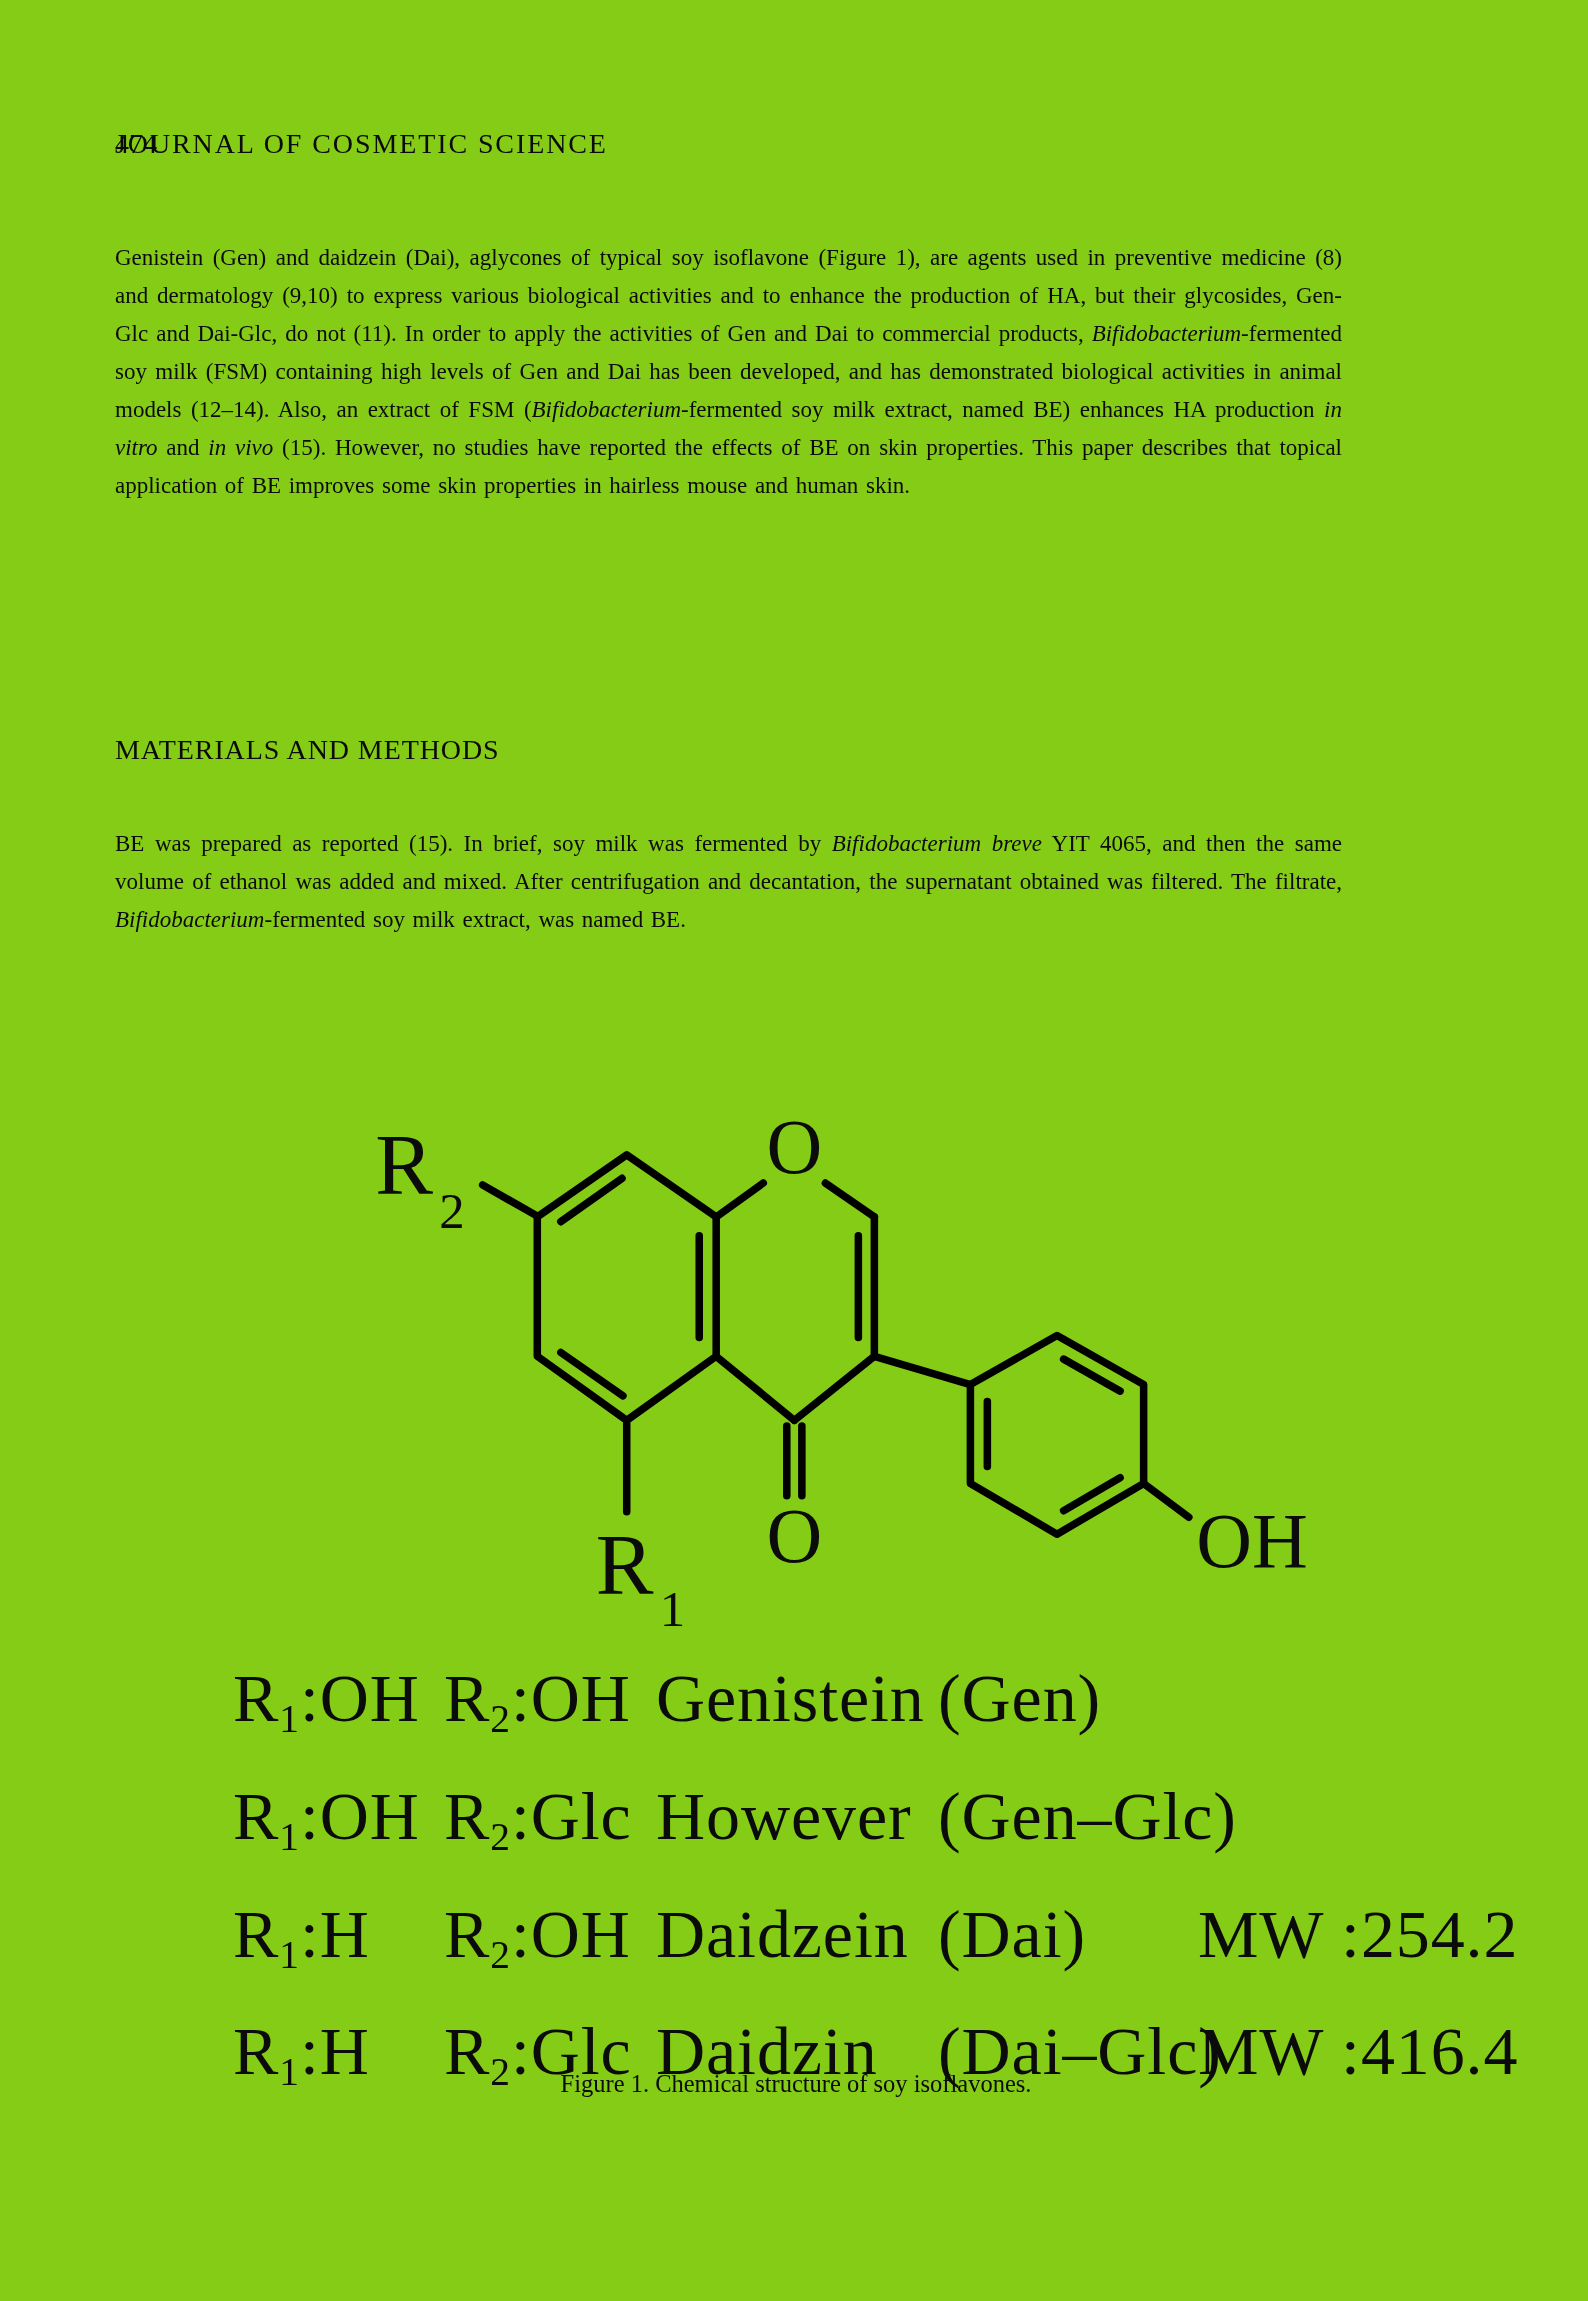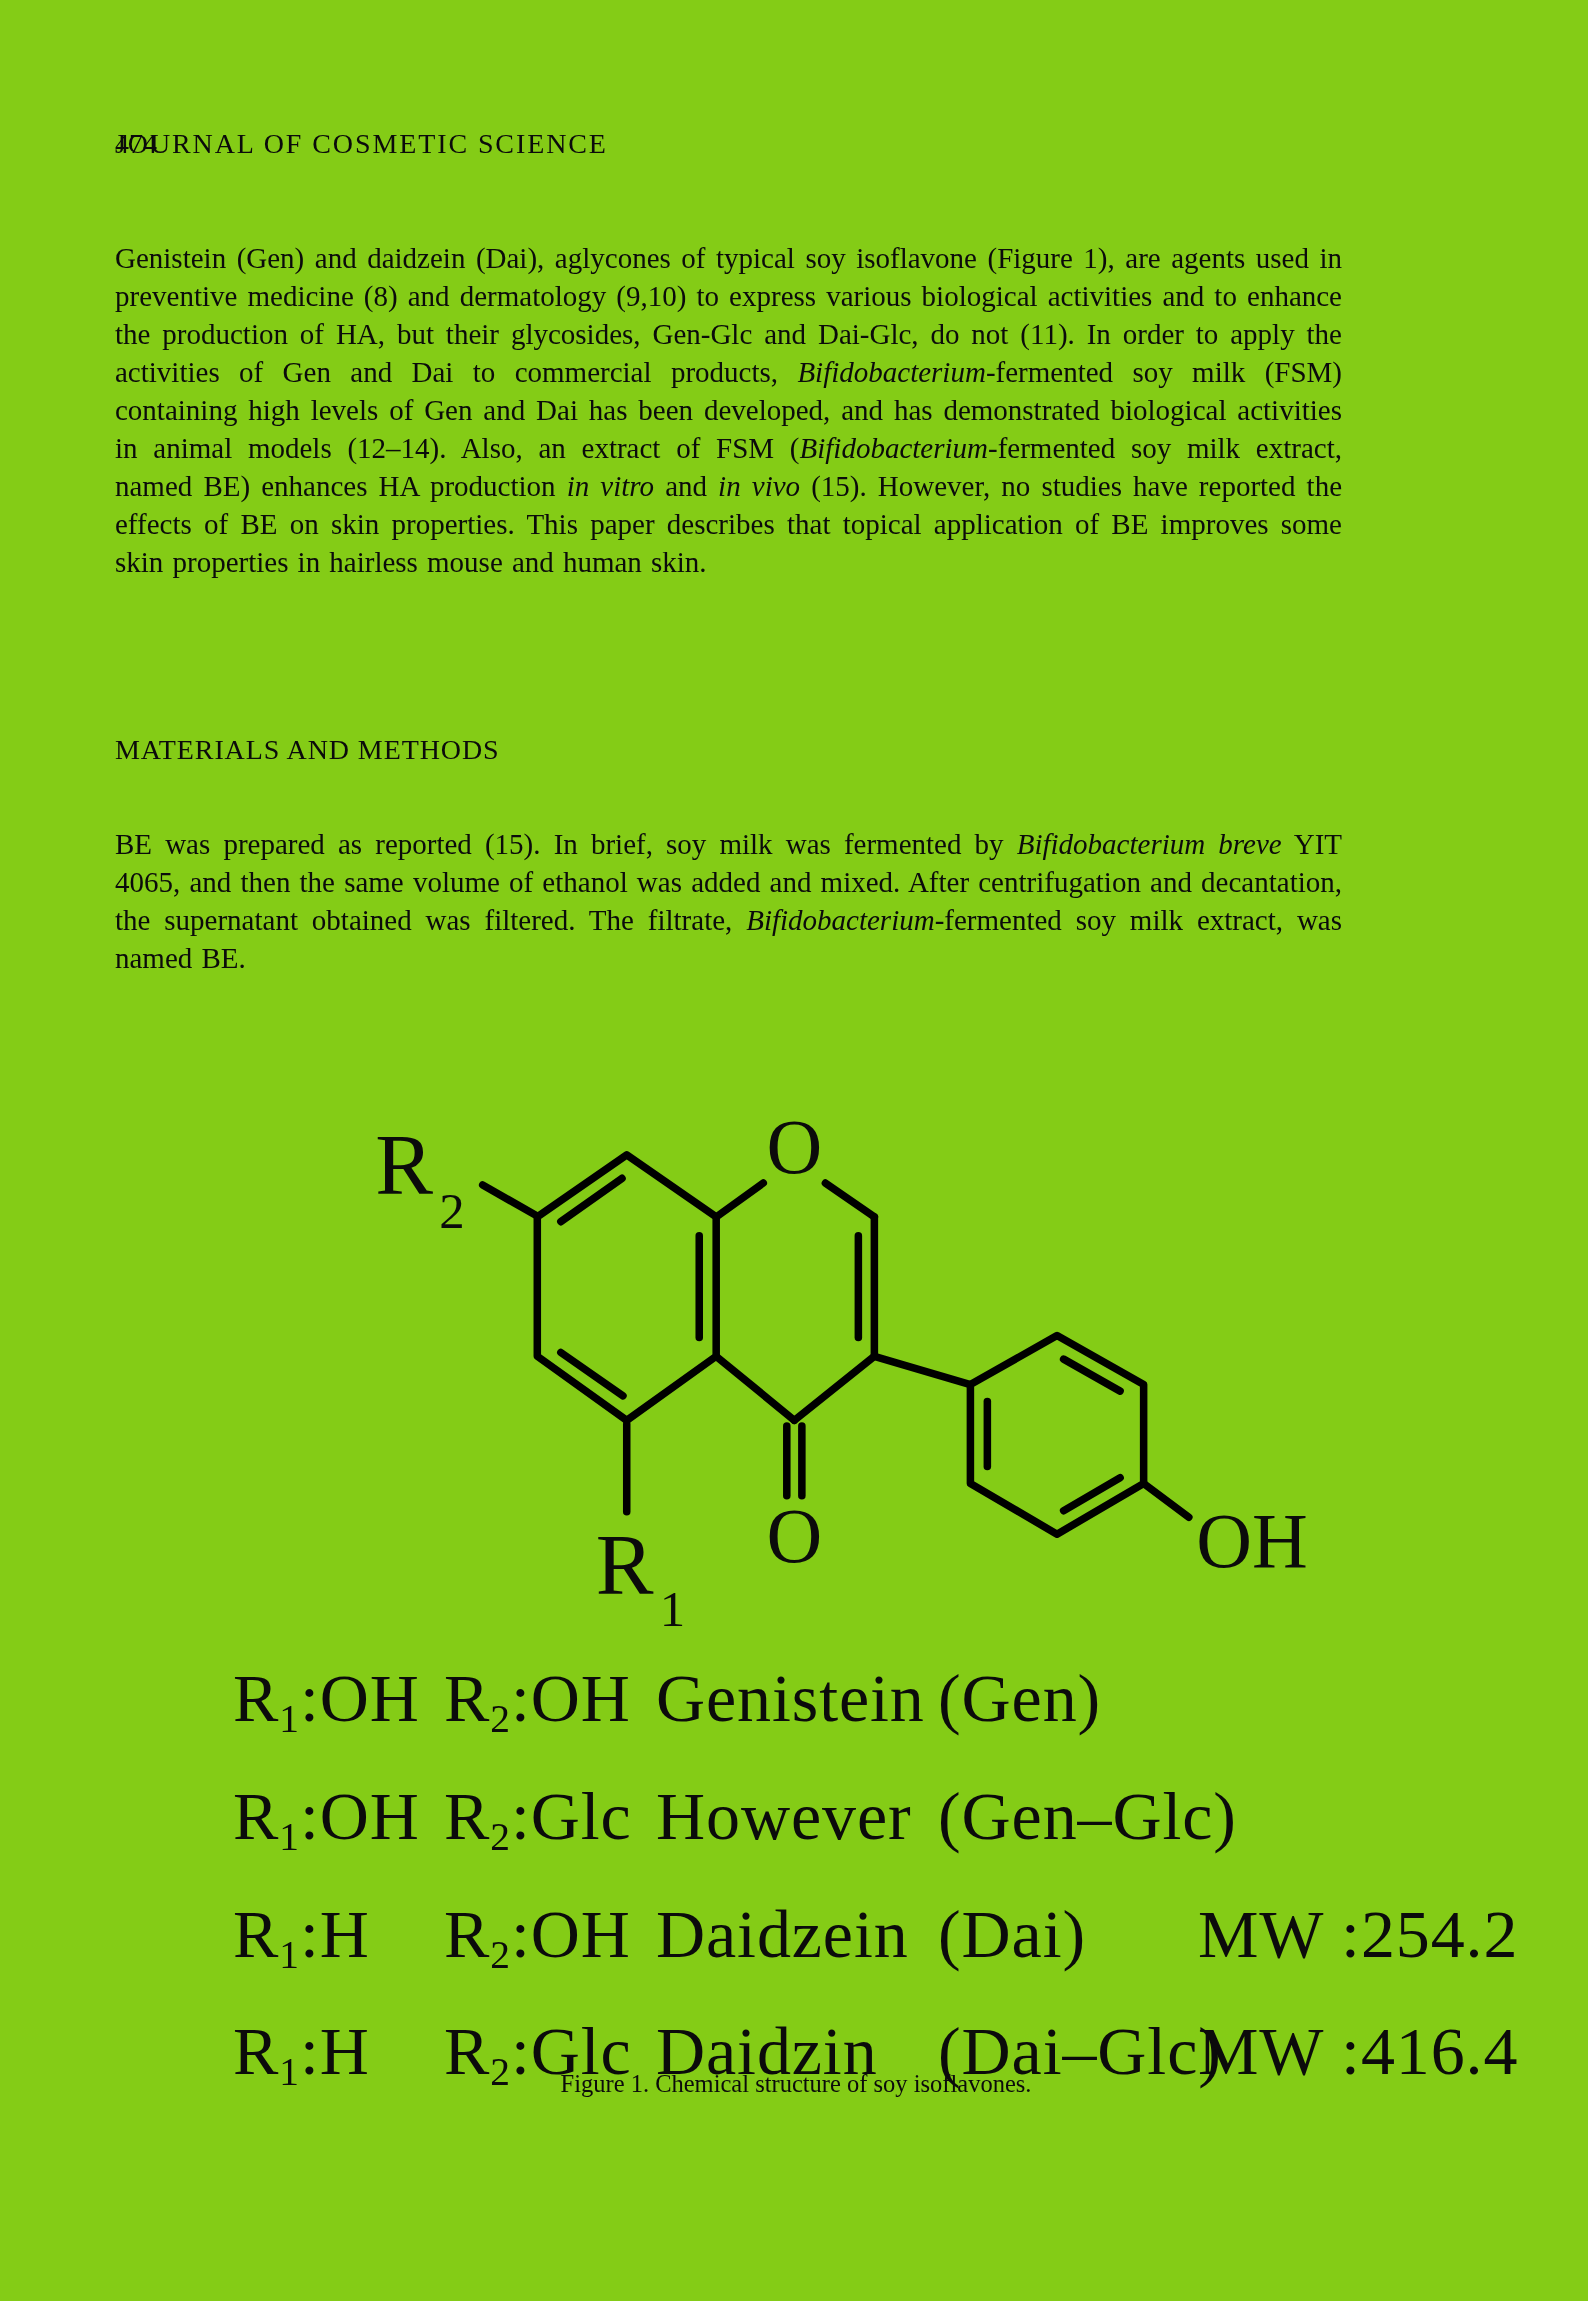--- a/index.html
+++ b/index.html
@@ -4,21 +4,21 @@
 <style>
   html,body{margin:0;padding:0;background:#ffffff;}
   .page{
     position:relative;width:1589px;height:2301px;background:#84cc16;
     font-family:"Liberation Serif",serif;color:#0b0b0b;overflow:hidden;
   }
   .pagenum{position:absolute;left:115px;top:128px;font-size:28px;}
   .jheader{position:absolute;left:115px;top:128px;width:1227px;
     font-size:28px;letter-spacing:1.9px;}
   .para{position:absolute;left:115px;width:1227px;text-align:justify;
-    font-size:29px;line-height:38px;word-spacing:1.9px;}
+    font-size:23px;line-height:38px;word-spacing:1.9px;}
   .para1{top:239px;}
   .para2{top:825px;}
   .secheading{position:absolute;left:115px;top:734px;font-size:28px;letter-spacing:0.9px;}
   .structwrap{position:absolute;left:330px;top:1055px;width:1036px;height:612px;}
   .trow{position:absolute;left:0;width:1589px;height:94px;font-size:68px;letter-spacing:0.9px;}
   .trow .cell{position:absolute;top:0;white-space:nowrap;margin-left:45px;}
   .c-r1{left:188px;} .c-r2{left:399px;text-align:center;} .c-name{left:611px;} .c-abbr{left:893px;} .c-mw{left:1153px;}
   .row1{top:1659px;} .row2{top:1777px;} .row3{top:1895px;} .row4{top:2012px;}
   .sub{font-size:0.58em;vertical-align:-0.28em;}
   .caption{position:absolute;left:330px;top:2070px;width:932px;text-align:center;font-size:24.5px;}

